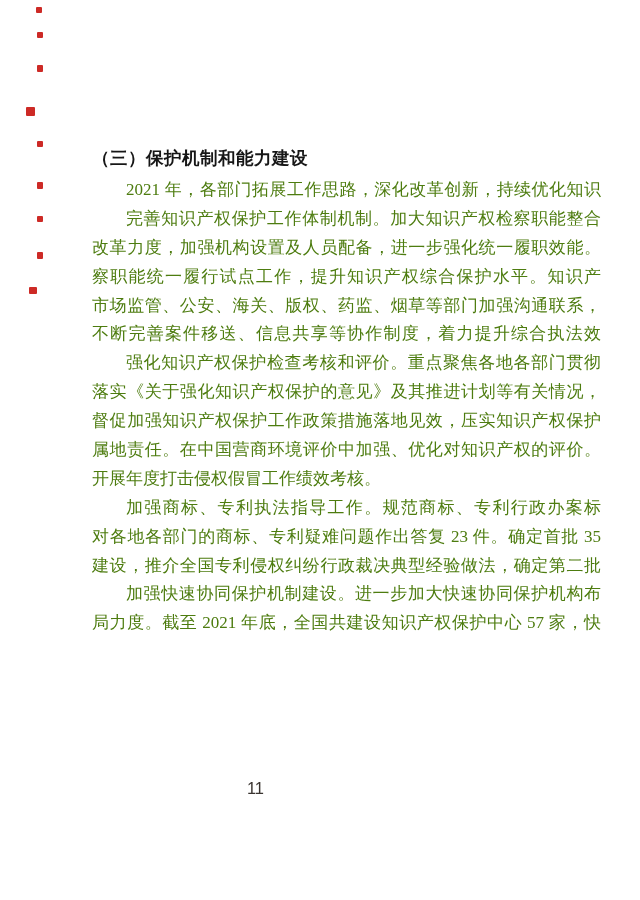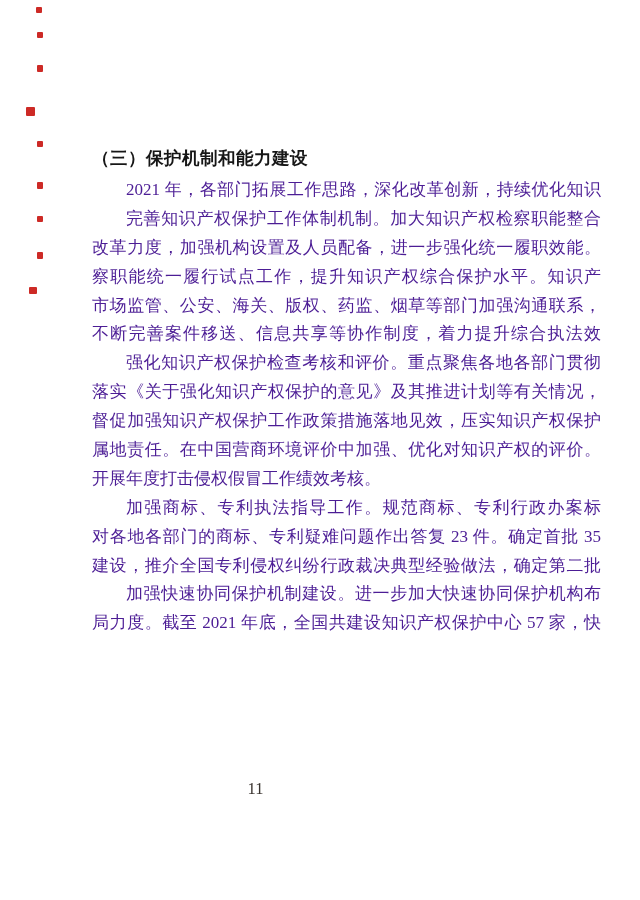--- a/index.html
+++ b/index.html
@@ -27,34 +27,34 @@
     font-size: 17.5px;
     color: #161616;
     height: 30px;
     line-height: 24px;
     letter-spacing: 0.5px;
     white-space: nowrap;
   }
   .line {
     font-family: "Liberation Serif", "DejaVu Serif", serif;
     font-size: 17px;
-    color: #4c1d95;
+    color: #4d7c0f;
     height: 28.9px;
     line-height: 28.9px;
     overflow: hidden;
     text-align: justify;
     text-align-last: justify;
   }
   .line[data-v="start"] { text-indent: 2em; }
   .line[data-v="end"]   { text-align-last: left; }
   .pagenum {
     position: absolute;
     left: 0; top: 779px; width: 511px;
     text-align: center;
-    font-family: Liberation Serif, serif;
+    font-family: Liberation Sans, sans-serif;
     font-size: 16.5px;
     color: #3a3430;
   }
   .artifact-layer { position: absolute; inset: 0; pointer-events: none; }
   .red-mark { position: absolute; border-radius: 1px; }
 </style>
 </head>
 <body>
 
 <div class="sheet">

